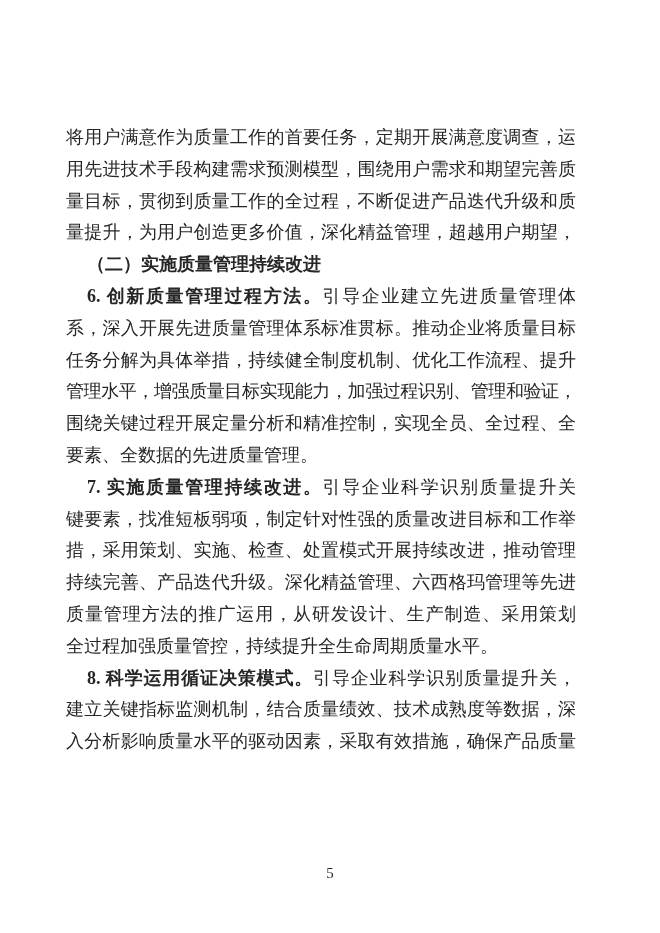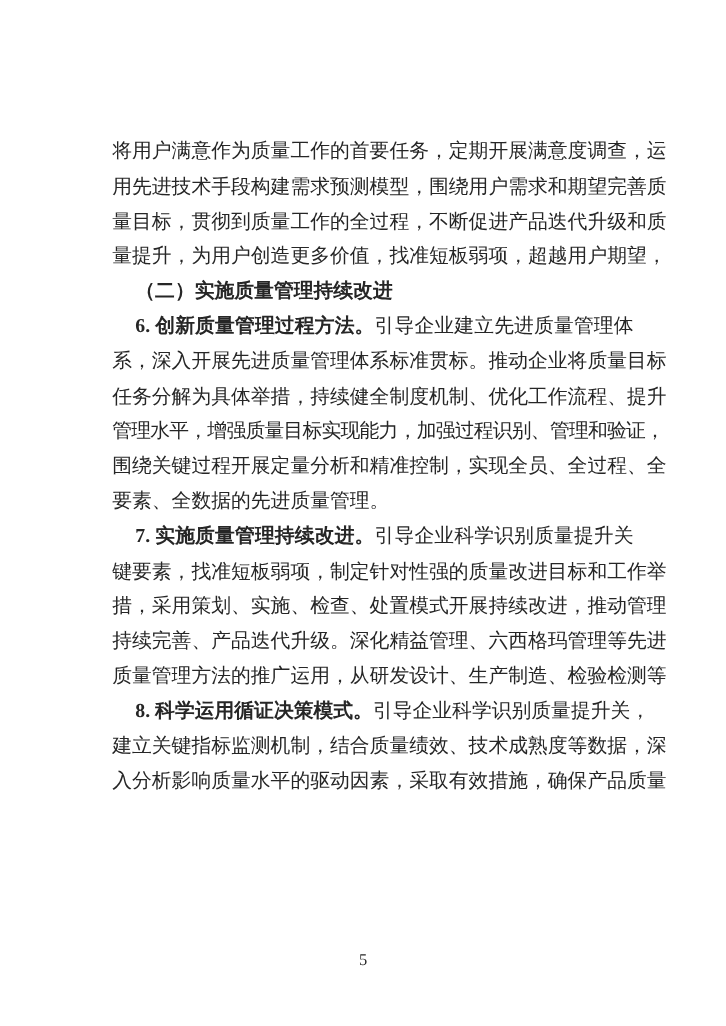--- a/index.html
+++ b/index.html
@@ -23,21 +23,20 @@
     width: 510px;
   }
   .line {
     height: 31.8px;
     line-height: 31.8px;
     font-size: 18px;
     text-align: justify;
     text-align-last: justify;
     white-space: nowrap;
     overflow: visible;
-    margin-left: 36px;
   }
   .line.short {
     text-align-last: left;
   }
   .line.indent {
     padding-left: 21px;
   }
   .line.tight {
     letter-spacing: -0.7px;
   }
@@ -60,31 +59,32 @@
   }
 </style>
 </head>
 <body>
 
 <div class="page">
   <div class="text-block">
     <div class="line">将用户满意作为质量工作的首要任务，定期开展满意度调查，运</div>
     <div class="line">用先进技术手段构建需求预测模型，围绕用户需求和期望完善质</div>
     <div class="line">量目标，贯彻到质量工作的全过程，不断促进产品迭代升级和质</div>
-    <div class="line">量提升，为用户创造更多价值，找准短板弱项，超越用户期望，</div>
+    <div class="line">量提升，为用户创造更多价值，深化精益管理，超越用户期望，</div>
     <div class="line short indent heading">（二）实施质量管理持续改进</div>
     <div class="line indent"><span class="lead">6. 创新质量管理过程方法。</span><span>引导企业建立先进质量管理体</span></div>
     <div class="line">系，深入开展先进质量管理体系标准贯标。推动企业将质量目标</div>
     <div class="line">任务分解为具体举措，持续健全制度机制、优化工作流程、提升</div>
     <div class="line tight">管理水平，增强质量目标实现能力，加强过程识别、管理和验证，</div>
     <div class="line">围绕关键过程开展定量分析和精准控制，实现全员、全过程、全</div>
     <div class="line short">要素、全数据的先进质量管理。</div>
     <div class="line indent"><span class="lead">7. 实施质量管理持续改进。</span><span>引导企业科学识别质量提升关</span></div>
     <div class="line">键要素，找准短板弱项，制定针对性强的质量改进目标和工作举</div>
     <div class="line">措，采用策划、实施、检查、处置模式开展持续改进，推动管理</div>
     <div class="line">持续完善、产品迭代升级。深化精益管理、六西格玛管理等先进</div>
-    <div class="line">质量管理方法的推广运用，从研发设计、生产制造、检验检测等</div>
+    <div class="line">质量管理方法的推广运用，从研发设计、生产制造、采用策划</div>
+    <div class="line short">全过程加强质量管控，持续提升全生命周期质量水平。</div>
     <div class="line indent"><span class="lead">8. 科学运用循证决策模式。</span><span>引导企业科学识别质量提升关，</span></div>
     <div class="line">建立关键指标监测机制，结合质量绩效、技术成熟度等数据，深</div>
     <div class="line">入分析影响质量水平的驱动因素，采取有效措施，确保产品质量</div>
   </div>
   <div class="page-number">5</div>
 </div>
 
 </body></html>

